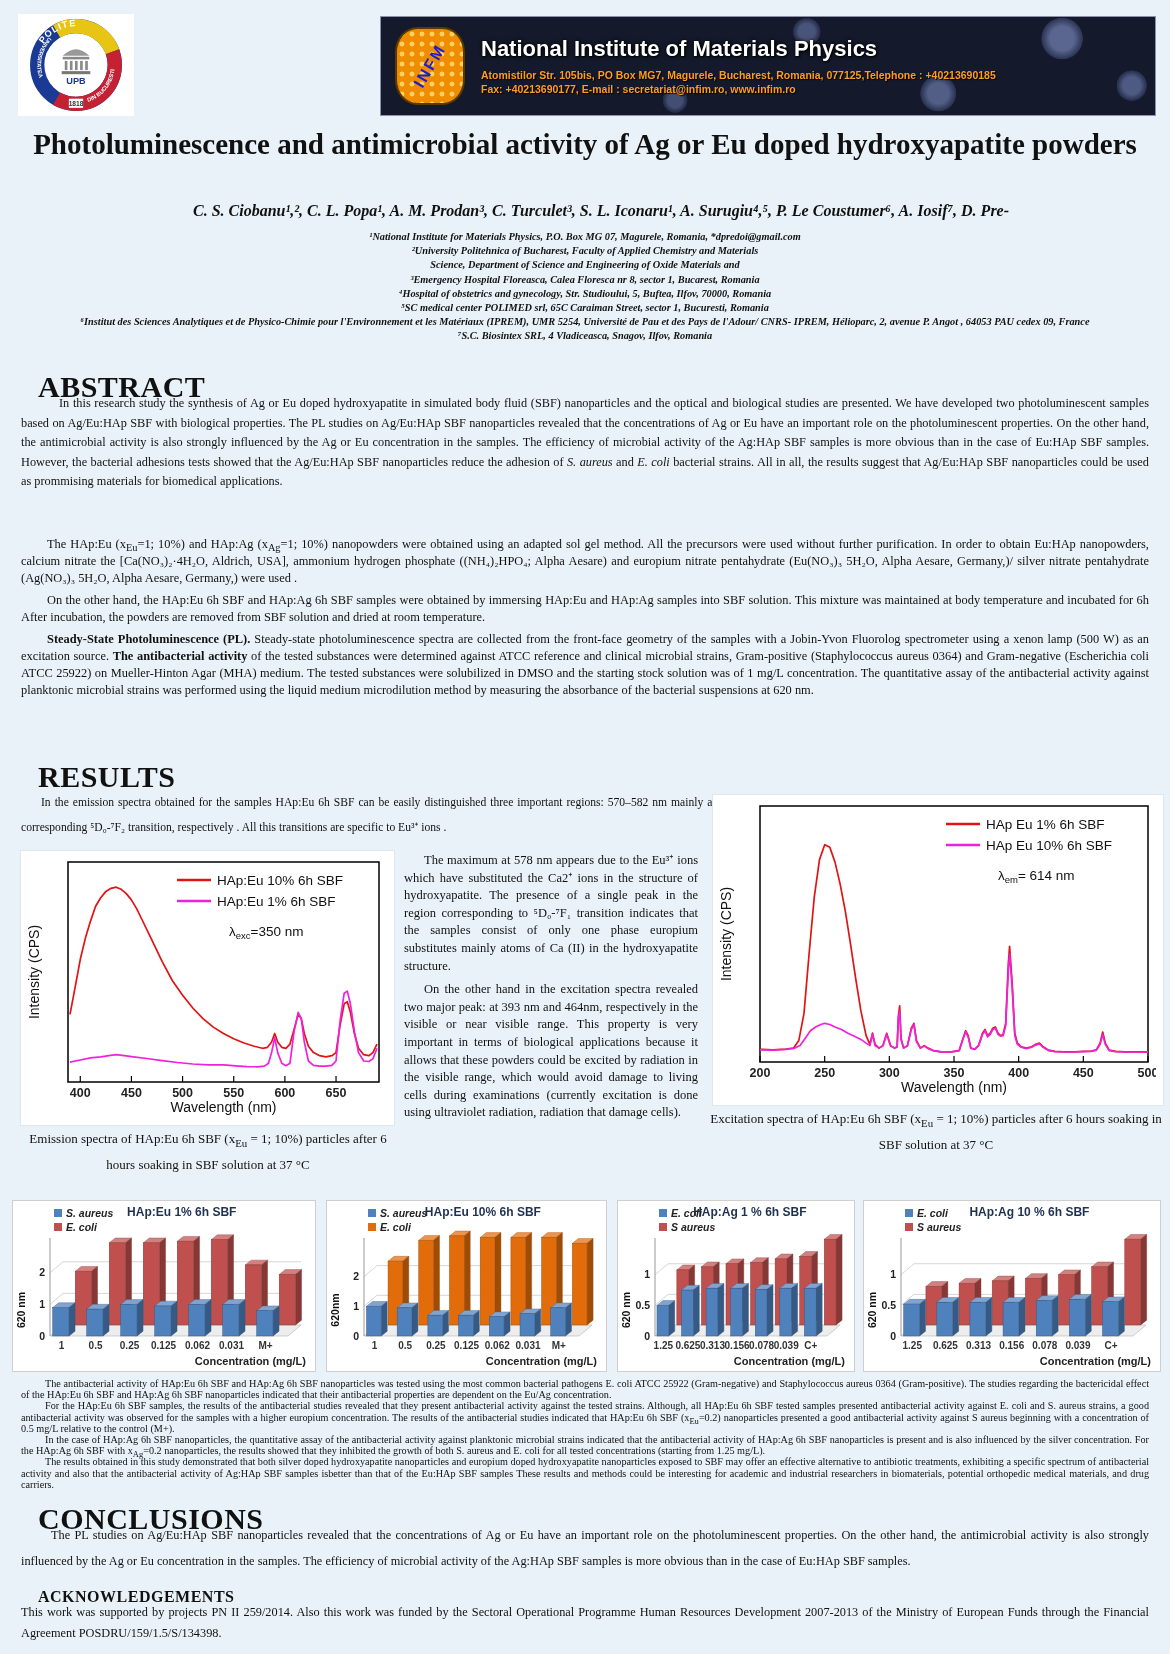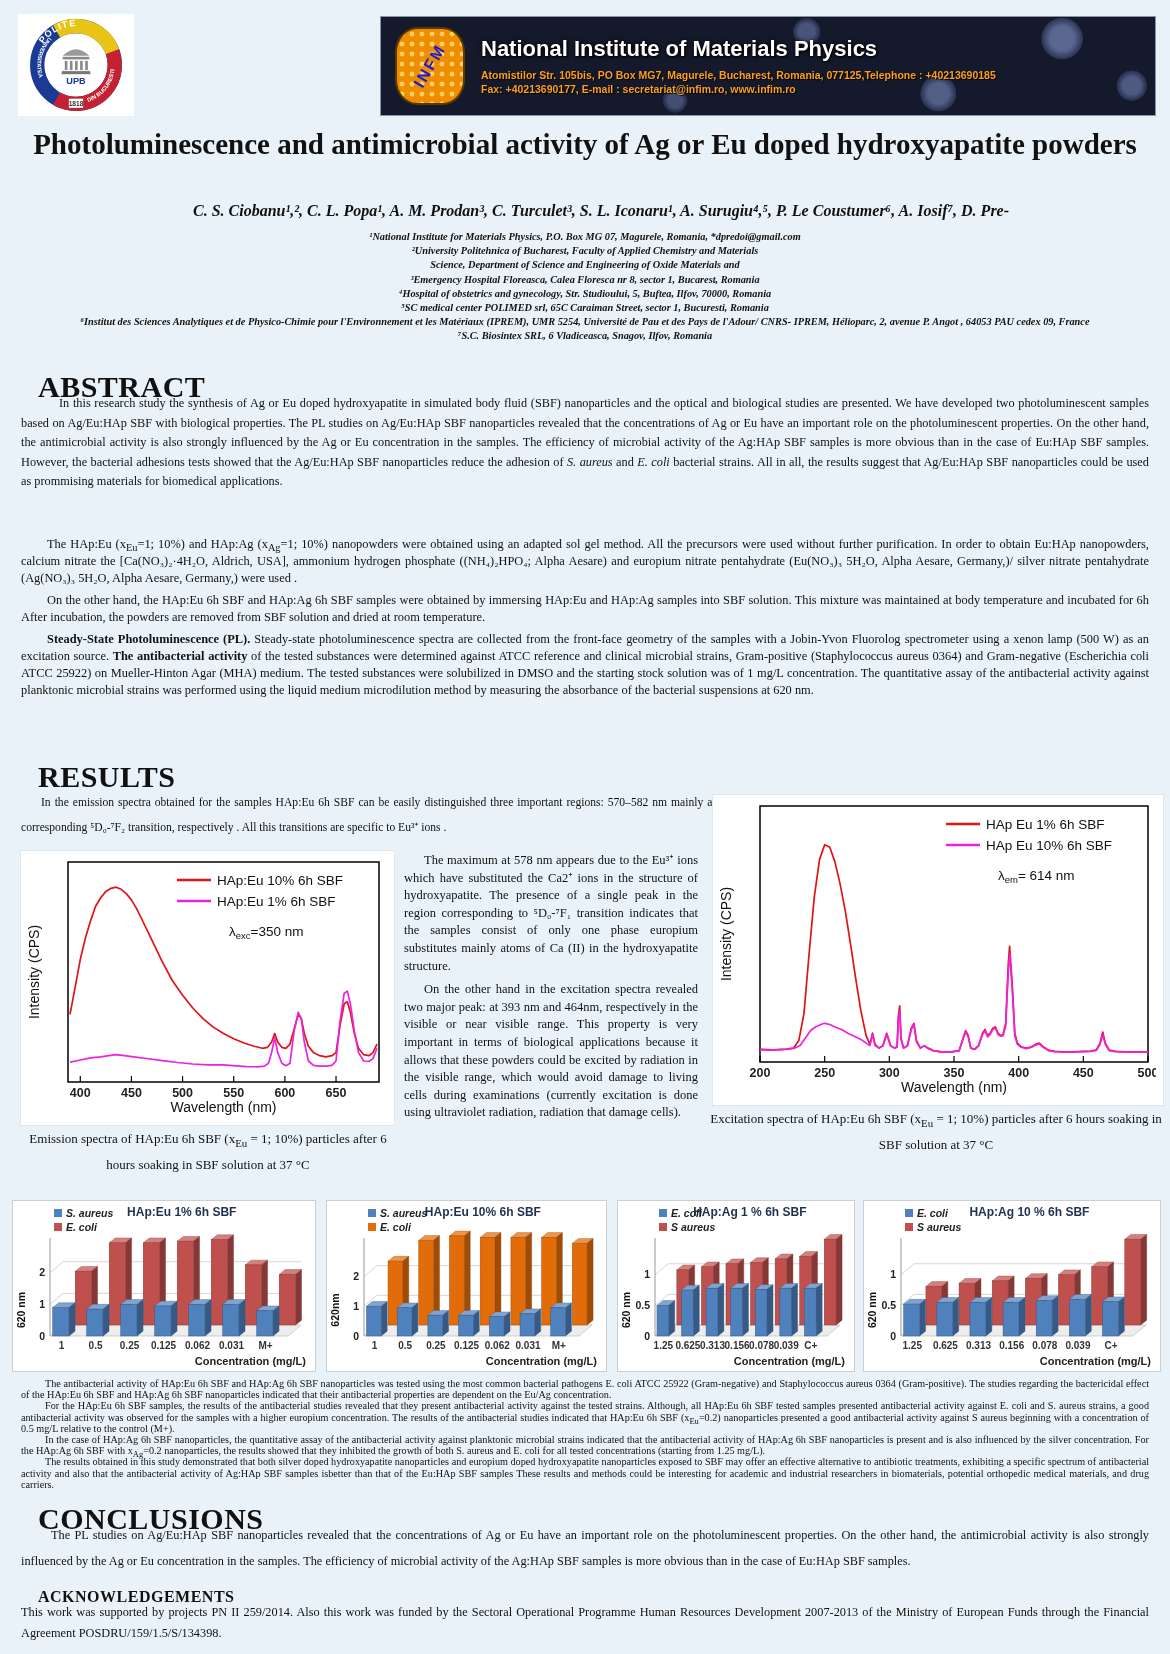--- a/index.html
+++ b/index.html
@@ -128,21 +128,21 @@
   <div class="abs main-title">Photoluminescence and antimicrobial activity of Ag or Eu doped hydroxyapatite powders</div>
   <div class="abs authors">C. S. Ciobanu¹,², C. L. Popa¹, A. M. Prodan³, C. Turculet³, S. L. Iconaru¹, A. Surugiu⁴,⁵, P. Le Coustumer⁶, A. Iosif⁷, D. Pre-</div>
   <div class="abs affils">
       <div>¹National Institute for Materials Physics, P.O. Box MG 07, Magurele, Romania, *dpredoi@gmail.com</div>
       <div>²University Politehnica of Bucharest, Faculty of Applied Chemistry and Materials</div>
       <div>Science, Department of Science and Engineering of Oxide Materials and</div>
       <div>³Emergency Hospital Floreasca, Calea Floresca nr 8, sector 1, Bucarest, Romania</div>
       <div>⁴Hospital of obstetrics and gynecology, Str. Studioului, 5, Buftea, Ilfov, 70000, Romania</div>
       <div>⁵SC medical center POLIMED srl, 65C Caraiman Street, sector 1, Bucuresti, Romania</div>
       <div>⁶Institut des Sciences Analytiques et de Physico-Chimie pour l'Environnement et les Matériaux (IPREM), UMR 5254, Université de Pau et des Pays de l'Adour/ CNRS- IPREM, Hélioparc, 2, avenue P. Angot , 64053 PAU cedex 09, France</div>
-      <div>⁷S.C. Biosintex SRL, 6 Vladiceasca, Snagov, Ilfov, Romania</div>
+      <div>⁷S.C. Biosintex SRL, 4 Vladiceasca, Snagov, Ilfov, Romania</div>
     </div>
 
   <h2 class="abs h-abstract">ABSTRACT</h2>
   <div class="abs body-block abstract-text">
       <p><span>In this research study the synthesis of Ag or Eu doped hydroxyapatite in simulated body fluid (SBF) nanoparticles and the optical and biological studies are presented. We have developed two photoluminescent samples based on Ag/Eu:HAp SBF with biological properties. The PL studies on Ag/Eu:HAp SBF nanoparticles revealed that the concentrations of Ag or Eu have an important role on the photoluminescent properties. On the other hand, the antimicrobial activity is also strongly influenced by the Ag or Eu concentration in the samples. The efficiency of microbial activity of the Ag:HAp SBF samples is more obvious than in the case of Eu:HAp SBF samples. However, the bacterial adhesions tests showed that the Ag/Eu:HAp SBF nanoparticles reduce the adhesion of </span><span style="font-style: italic;">S. aureus</span><span> and </span><span style="font-style: italic;">E. coli</span><span> bacterial strains. All in all, the results suggest that Ag/Eu:HAp SBF nanoparticles could be used as prommising materials for biomedical applications.</span></p>
     </div>
 
   <div class="abs body-block exp-text">
       <p><span>The HAp:Eu (x</span><sub>Eu</sub><span>=1; 10%) and HAp:Ag (x</span><sub>Ag</sub><span>=1; 10%)  nanopowders were obtained using an adapted  sol gel method. All the precursors were used without further purification. In order to obtain Eu:HAp  nanopowders, calcium nitrate the [Ca(NO₃)₂·4H₂O, Aldrich, USA], ammonium hydrogen phosphate ((NH₄)₂HPO₄; Alpha Aesare) and europium nitrate pentahydrate (Eu(NO₃)₃ 5H₂O, Alpha Aesare, Germany,)/ silver nitrate pentahydrate (Ag(NO₃)₃ 5H₂O, Alpha Aesare, Germany,) were used .</span></p>
       <p><span>On the other hand, the  HAp:Eu 6h SBF and HAp:Ag 6h SBF samples were obtained by immersing HAp:Eu and HAp:Ag samples into SBF solution. This mixture was maintained at body temperature and incubated for 6h After incubation, the powders are removed from SBF solution and dried at room temperature.</span></p>

